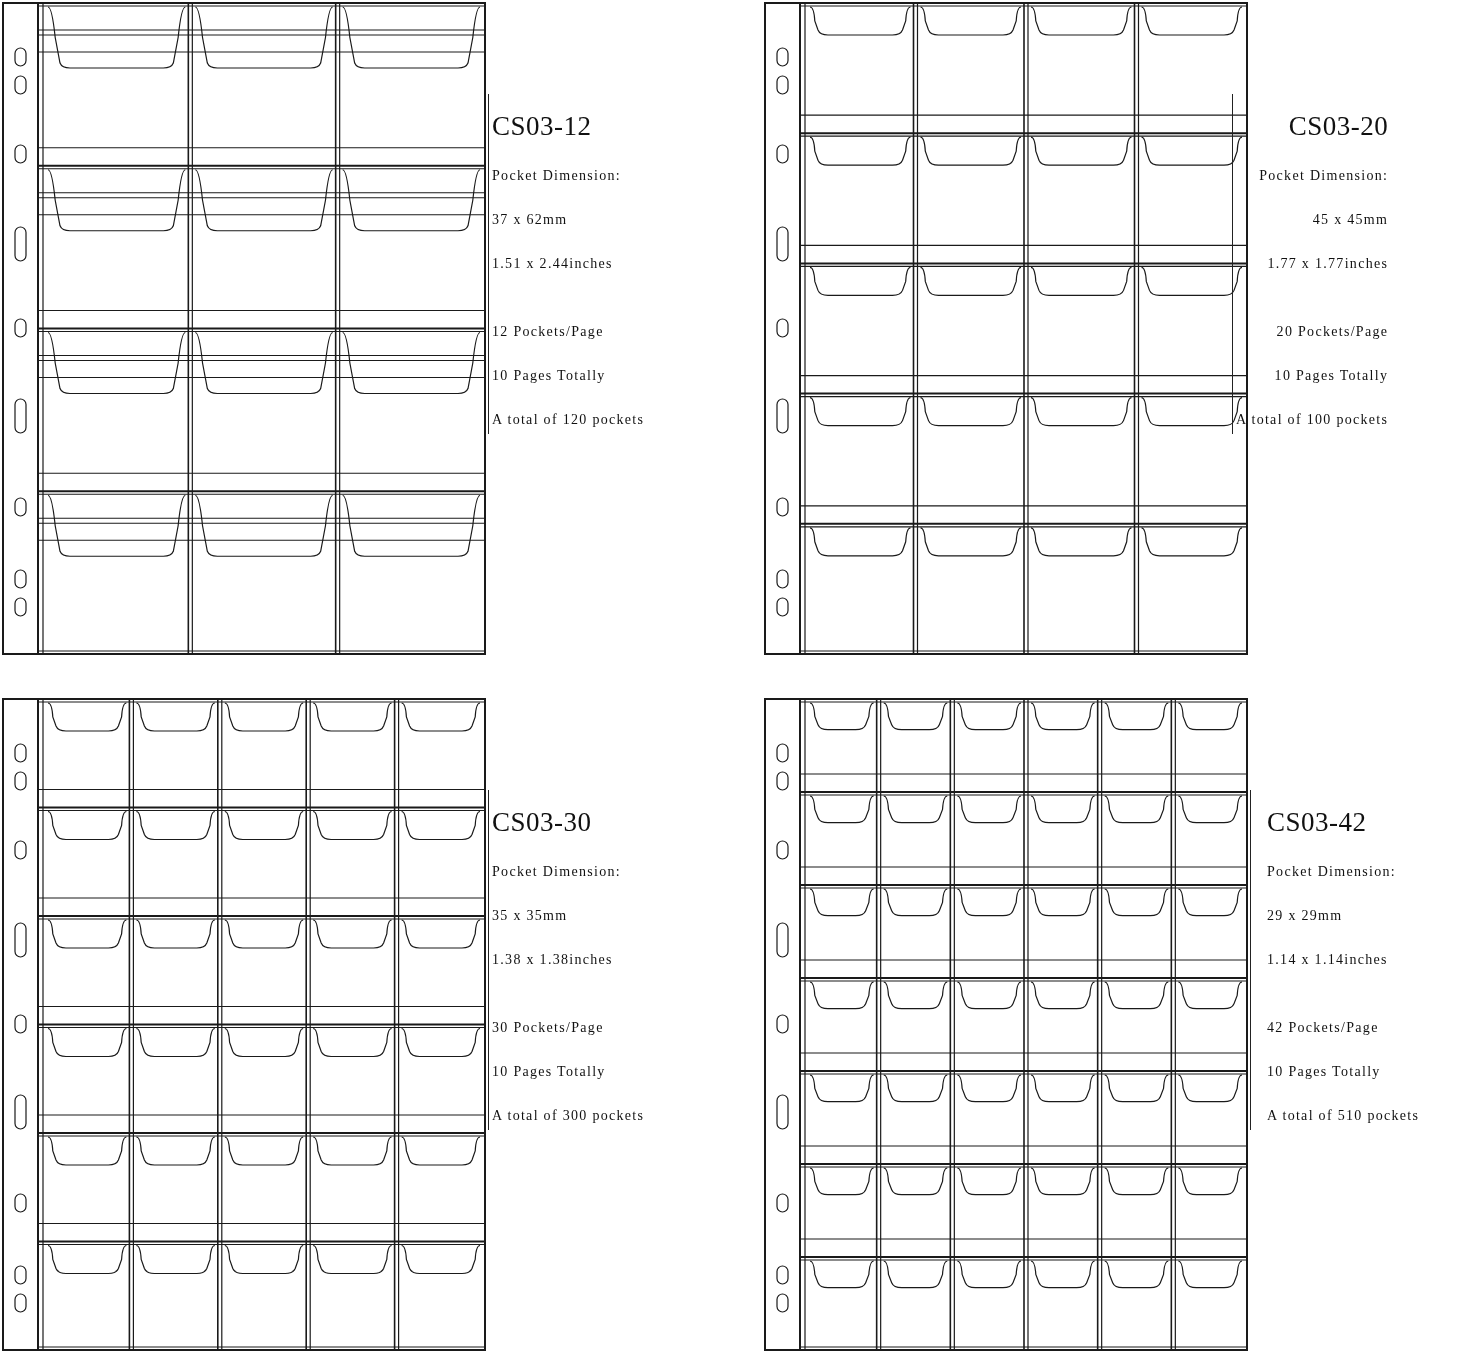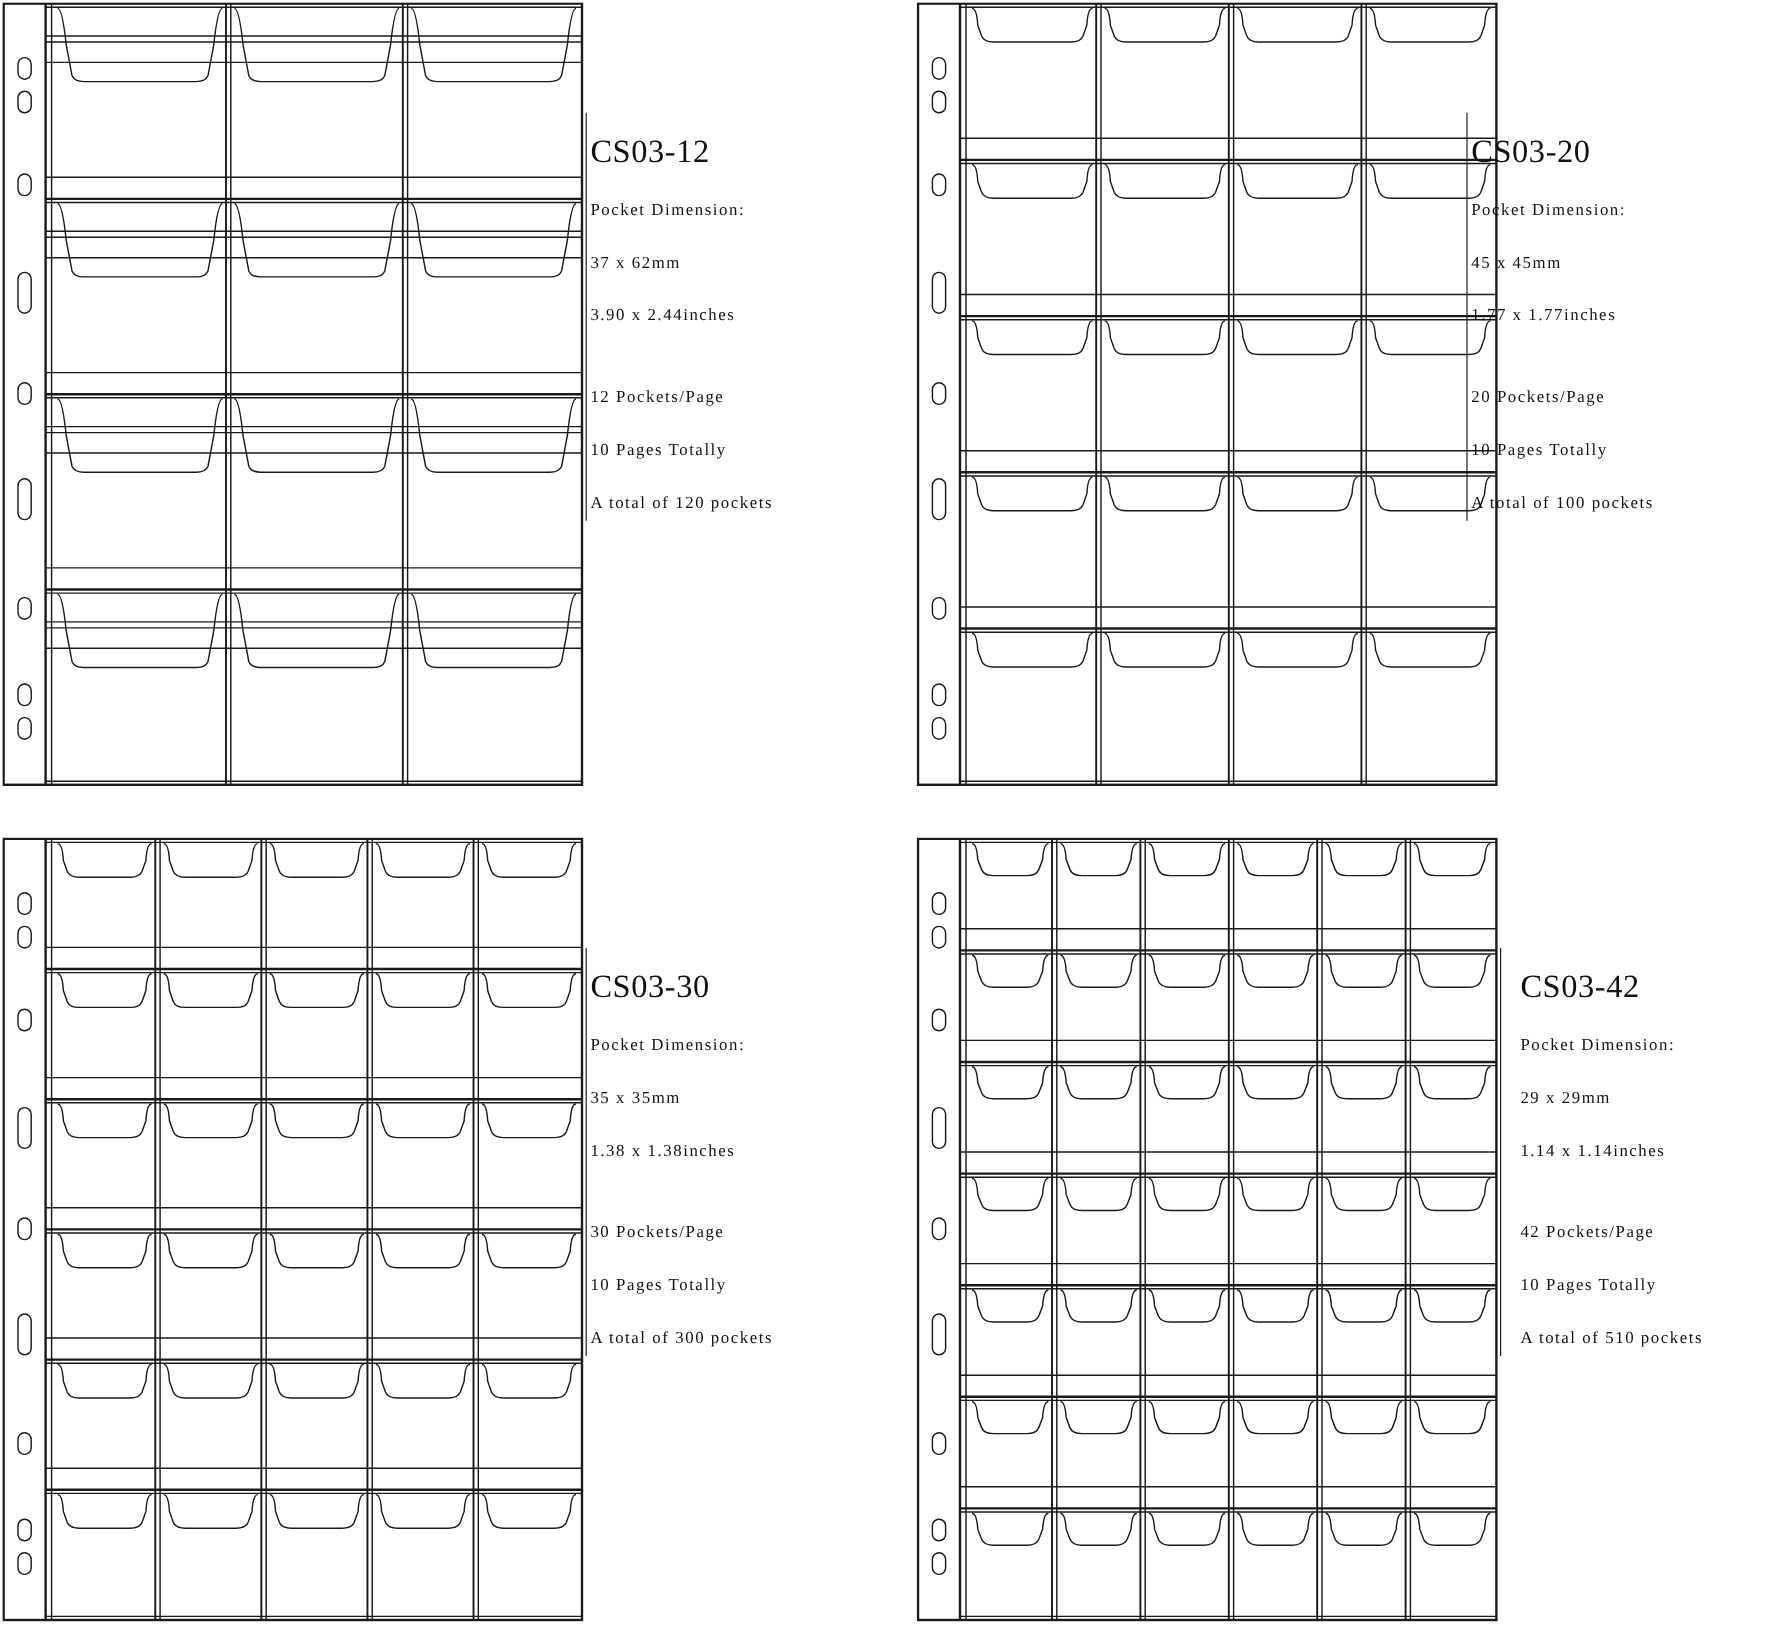--- a/index.html
+++ b/index.html
@@ -145,21 +145,21 @@
         <path d="M 340.6666666666667 493.25 Q 344.6666666666667 493.25 347.8666666666667 523.75
                  L 352.6666666666667 549.25 Q 354.6666666666667 554.25 362.6666666666667 554.25
                  L 456 554.25 Q 464 554.25 466 549.25
                  L 470.8 523.75 Q 474 493.25 478 493.25"></path>
       </g>
     </svg>
   <div class="info" style="left:486px; top:92px;">
     <div class="model">CS03-12</div>
     <div class="line">Pocket Dimension:</div>
     <div class="line">37 x 62mm</div>
-    <div class="line">3.90 x 2.44inches</div>
+    <div class="line">1.51 x 2.44inches</div>
     <div class="gap"></div>
     <div class="line">12 Pockets/Page</div>
     <div class="line">10 Pages Totally</div>
     <div class="line total">A total of 120 pockets</div>
   </div>
 </div>
 
 <div class="panel" style="left:764px; top:2px;">
   <svg class="sheet" width="486" height="654">
       <g fill="none" stroke="#1a1a1a" stroke-width="1.2">
@@ -270,21 +270,21 @@
         <path d="M 267 525.8 Q 271 525.8 271.8 539.8
                  L 275 548.8 Q 277 553.8 285 553.8
                  L 349.5 553.8 Q 357.5 553.8 359.5 548.8
                  L 362.7 539.8 Q 363.5 525.8 367.5 525.8"></path>
         <path d="M 377.5 525.8 Q 381.5 525.8 382.3 539.8
                  L 385.5 548.8 Q 387.5 553.8 395.5 553.8
                  L 460 553.8 Q 468 553.8 470 548.8
                  L 473.2 539.8 Q 474 525.8 478 525.8"></path>
       </g>
     </svg>
-  <div class="info" style="left:458px; top:92px;">
+  <div class="info" style="left:468px; top:92px;text-align:right;">
     <div class="model">CS03-20</div>
     <div class="line">Pocket Dimension:</div>
     <div class="line">45 x 45mm</div>
     <div class="line">1.77 x 1.77inches</div>
     <div class="gap"></div>
     <div class="line">20 Pockets/Page</div>
     <div class="line">10 Pages Totally</div>
     <div class="line total">A total of 100 pockets</div>
   </div>
 </div>

